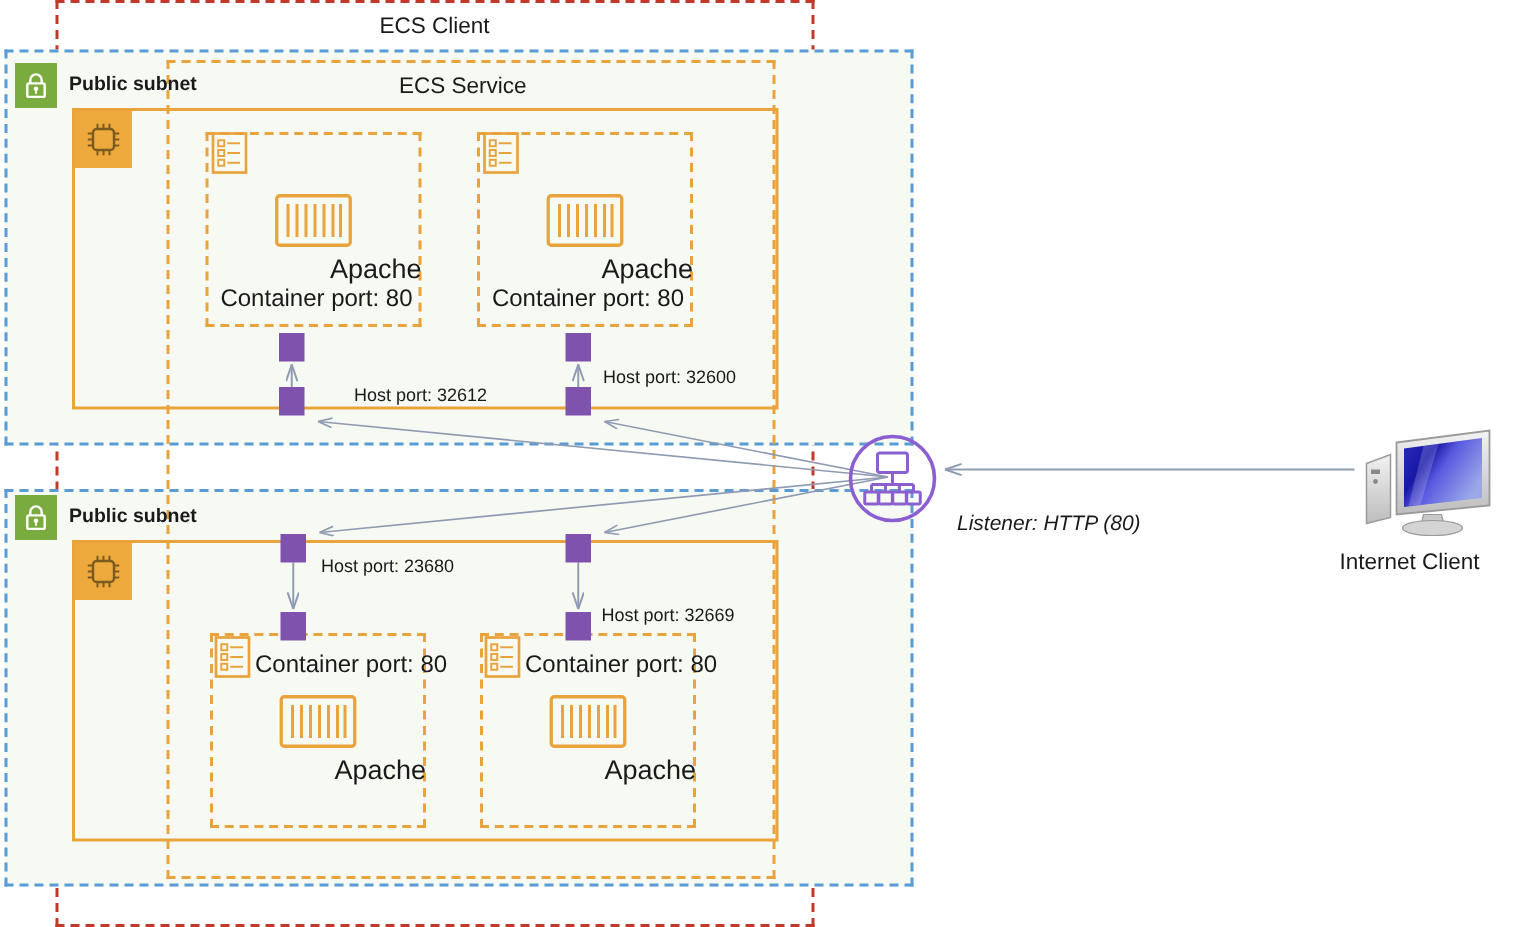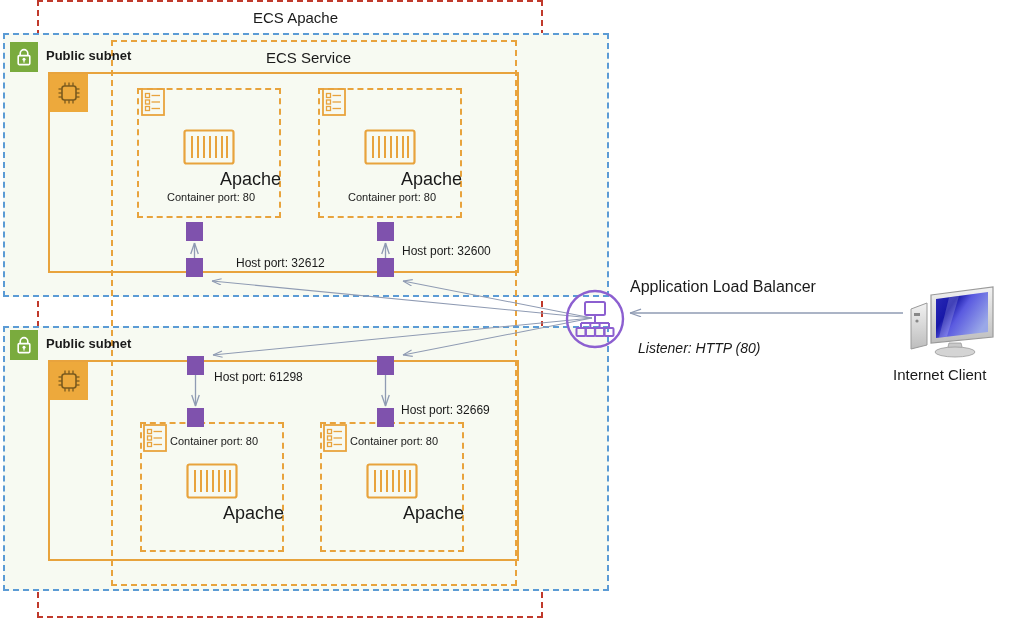--- a/index.html
+++ b/index.html
@@ -57,21 +57,21 @@
   .lbl-service{left:266px;top:49px;font-size:15px;}
   .lbl-subnet-top{left:46px;top:48px;font-size:13px;font-weight:bold;}
   .lbl-subnet-bottom{left:46px;top:336px;font-size:13px;font-weight:bold;}
 
   .lbl-apache{font-size:18px;text-align:right;}
   .lbl-apache-t1{left:137px;top:169px;width:144px;}
   .lbl-apache-t2{left:318px;top:169px;width:144px;}
   .lbl-apache-b1{left:140px;top:503px;width:144px;}
   .lbl-apache-b2{left:320px;top:503px;width:144px;}
 
-  .lbl-cport{font-size:11px;}
+  .lbl-cport{font-size:16px;}
   .lbl-cport-t1{left:146px;top:191px;width:130px;text-align:center;}
   .lbl-cport-t2{left:327px;top:191px;width:130px;text-align:center;}
   .lbl-cport-b1{left:170px;top:435px;}
   .lbl-cport-b2{left:350px;top:435px;}
 
   .lbl-hport{font-size:12px;}
   .lbl-hport-t1{left:212px;top:256px;margin-left:24px;}
   .lbl-hport-t2{left:402px;top:244px;}
   .lbl-hport-b1{left:214px;top:370px;}
   .lbl-hport-b2{left:401px;top:370px;margin-top:33px;}
@@ -369,38 +369,37 @@
       <path d="M44,60 L56,60 L58,68 L42,68 Z" fill="#c9c9c9" stroke="#9a9a9a" stroke-width="0.8"></path>
       <ellipse cx="50" cy="69" rx="20" ry="5" fill="#d4d4d4" stroke="#9a9a9a" stroke-width="0.8"></ellipse>
 
       <path d="M26,12 L88,4 L88,54 L26,60 Z" fill="url(#case)" stroke="#9a9a9a" stroke-width="1.2"></path>
 
       <path d="M31,16 L83,9 L83,49 L31,55 Z" fill="url(#scr)"></path>
       <path d="M44,14.4 L54,13 L42,53.5 L34,54.4 Z" fill="#ffffff" opacity="0.18"></path>
     </svg>
   </div>
 
-  <div class="label lbl-cluster">ECS Apache</div>
+  <div class="label lbl-cluster">ECS Client</div>
   <div class="label lbl-service">ECS Service</div>
 
   <div class="label lbl-subnet-top">Public subnet</div>
   <div class="label lbl-subnet-bottom">Public subnet</div>
 
   <div class="label lbl-apache lbl-apache-t1">Apache</div>
   <div class="label lbl-apache lbl-apache-t2">Apache</div>
   <div class="label lbl-apache lbl-apache-b1">Apache</div>
   <div class="label lbl-apache lbl-apache-b2">Apache</div>
 
   <div class="label lbl-cport lbl-cport-t1">Container port: 80</div>
   <div class="label lbl-cport lbl-cport-t2">Container port: 80</div>
   <div class="label lbl-cport lbl-cport-b1">Container port: 80</div>
   <div class="label lbl-cport lbl-cport-b2">Container port: 80</div>
 
   <div class="label lbl-hport lbl-hport-t1">Host port: 32612</div>
   <div class="label lbl-hport lbl-hport-t2">Host port: 32600</div>
-  <div class="label lbl-hport lbl-hport-b1">Host port: 61298</div>
+  <div class="label lbl-hport lbl-hport-b1">Host port: 23680</div>
   <div class="label lbl-hport lbl-hport-b2">Host port: 32669</div>
 
-  <div class="label lbl-alb">Application Load Balancer</div>
   <div class="label lbl-listener">Listener: HTTP (80)</div>
   <div class="label lbl-client">Internet Client</div>
 
 </div>
 
 </body></html>

